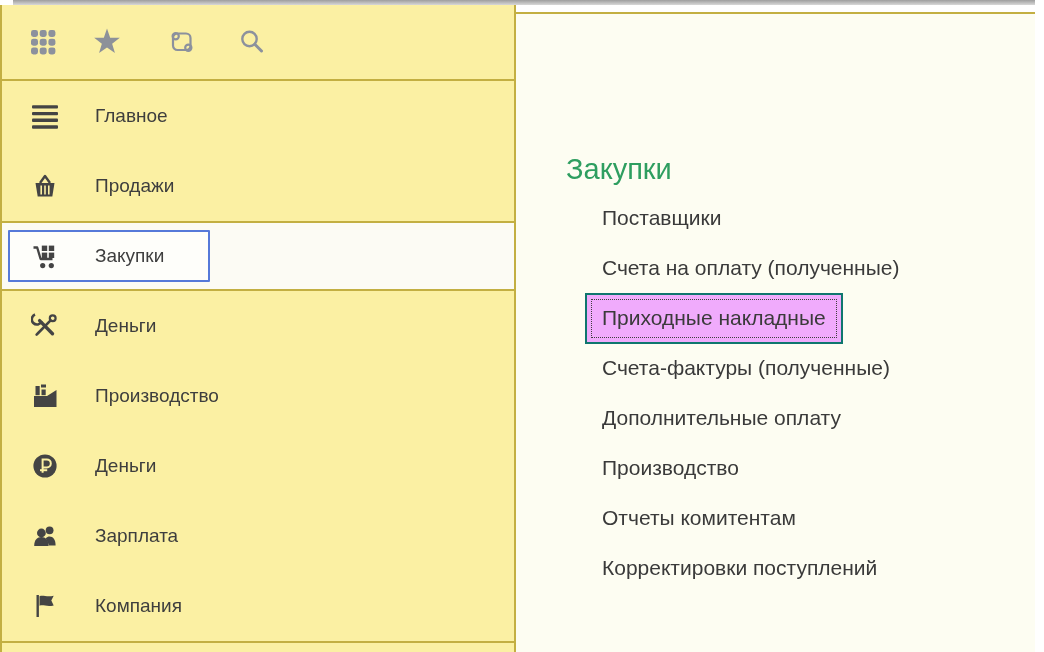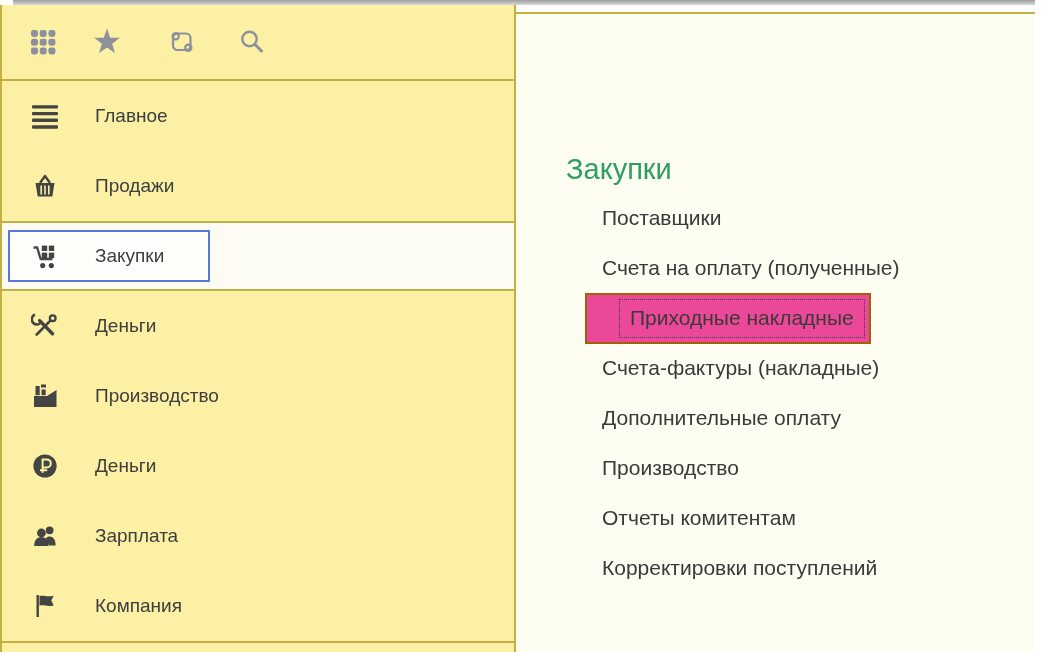--- a/index.html
+++ b/index.html
@@ -35,21 +35,21 @@
   .content{position:absolute;left:516px;top:5px;width:519px;height:647px;background:#fff;}
   .content-top{height:7px;background:#ffffff;}
   .content-rule{height:2px;background:#C3AF42;}
   .content-body{background:#FDFDF2;height:638px;}
 
   .section-title{margin:0;padding:138px 0 0 50px;font-size:29px;line-height:34px;
                  font-weight:400;color:#2E9E60;}
   ul.items{list-style:none;margin:7px 0 0 0;padding:0 0 0 86px;}
   ul.items li{height:50px;display:flex;align-items:center;font-size:21px;color:#3A3A3A;
               white-space:nowrap;cursor:pointer;}
-  .focus-outer{display:inline-flex;margin-left:-17px;border:2px solid #a16207;background:#ec4899;padding-left:28px;}
+  .focus-outer{display:inline-flex;margin-left:-17px;border:2px solid #0f766e;background:#f0abfc;}
   .focus-inner{display:inline-block;margin:4px;border:1px dotted #3F3F3F;padding:3px 10px 5px 10px;line-height:29px;}
 
   svg{display:block;}
 </style>
 </head>
 <body>
 
 <div class="stage">
 
   <div class="sidebar">
@@ -203,21 +203,21 @@
           </li>
         <li>
             <span>Счета на оплату (полученные)</span>
           </li>
         <li>
           <span class="focus-outer">
             <span class="focus-inner">Приходные накладные</span>
           </span>
         </li>
         <li>
-            <span>Счета-фактуры (накладные)</span>
+            <span>Счета-фактуры (полученные)</span>
           </li>
         <li>
             <span>Дополнительные оплату</span>
           </li>
         <li>
             <span>Производство</span>
           </li>
         <li>
             <span>Отчеты комитентам</span>
           </li>

